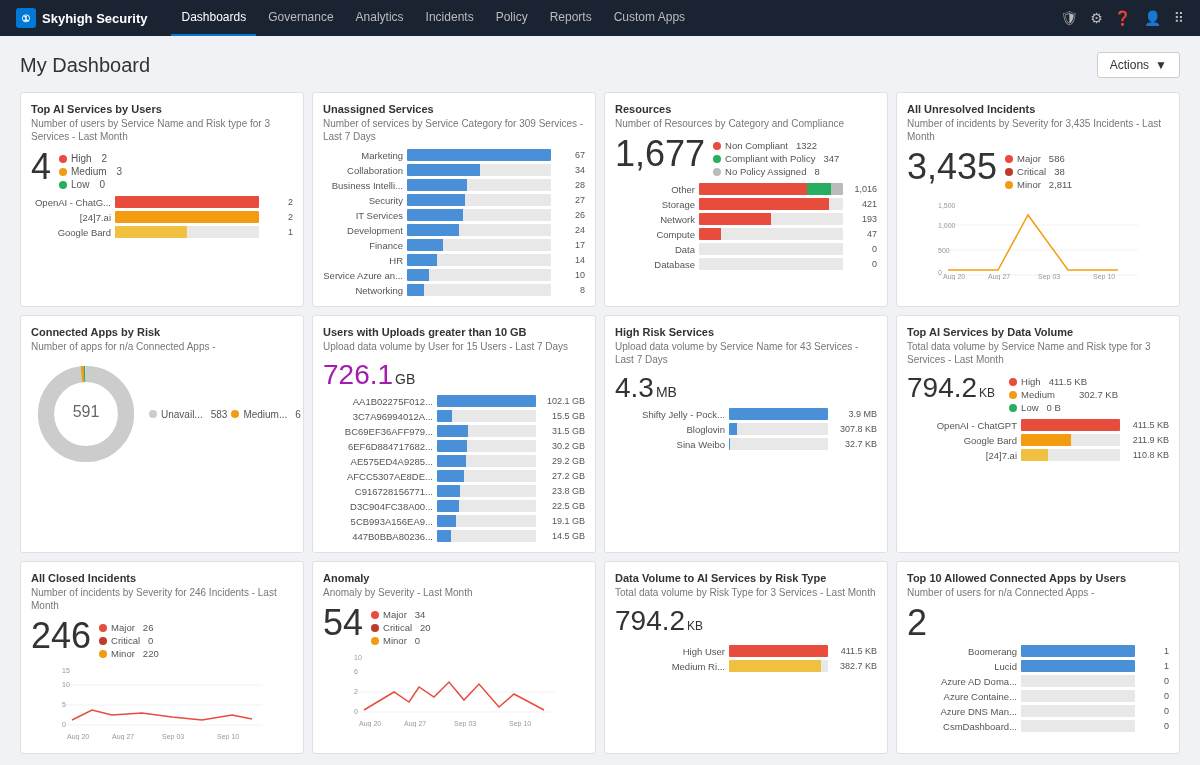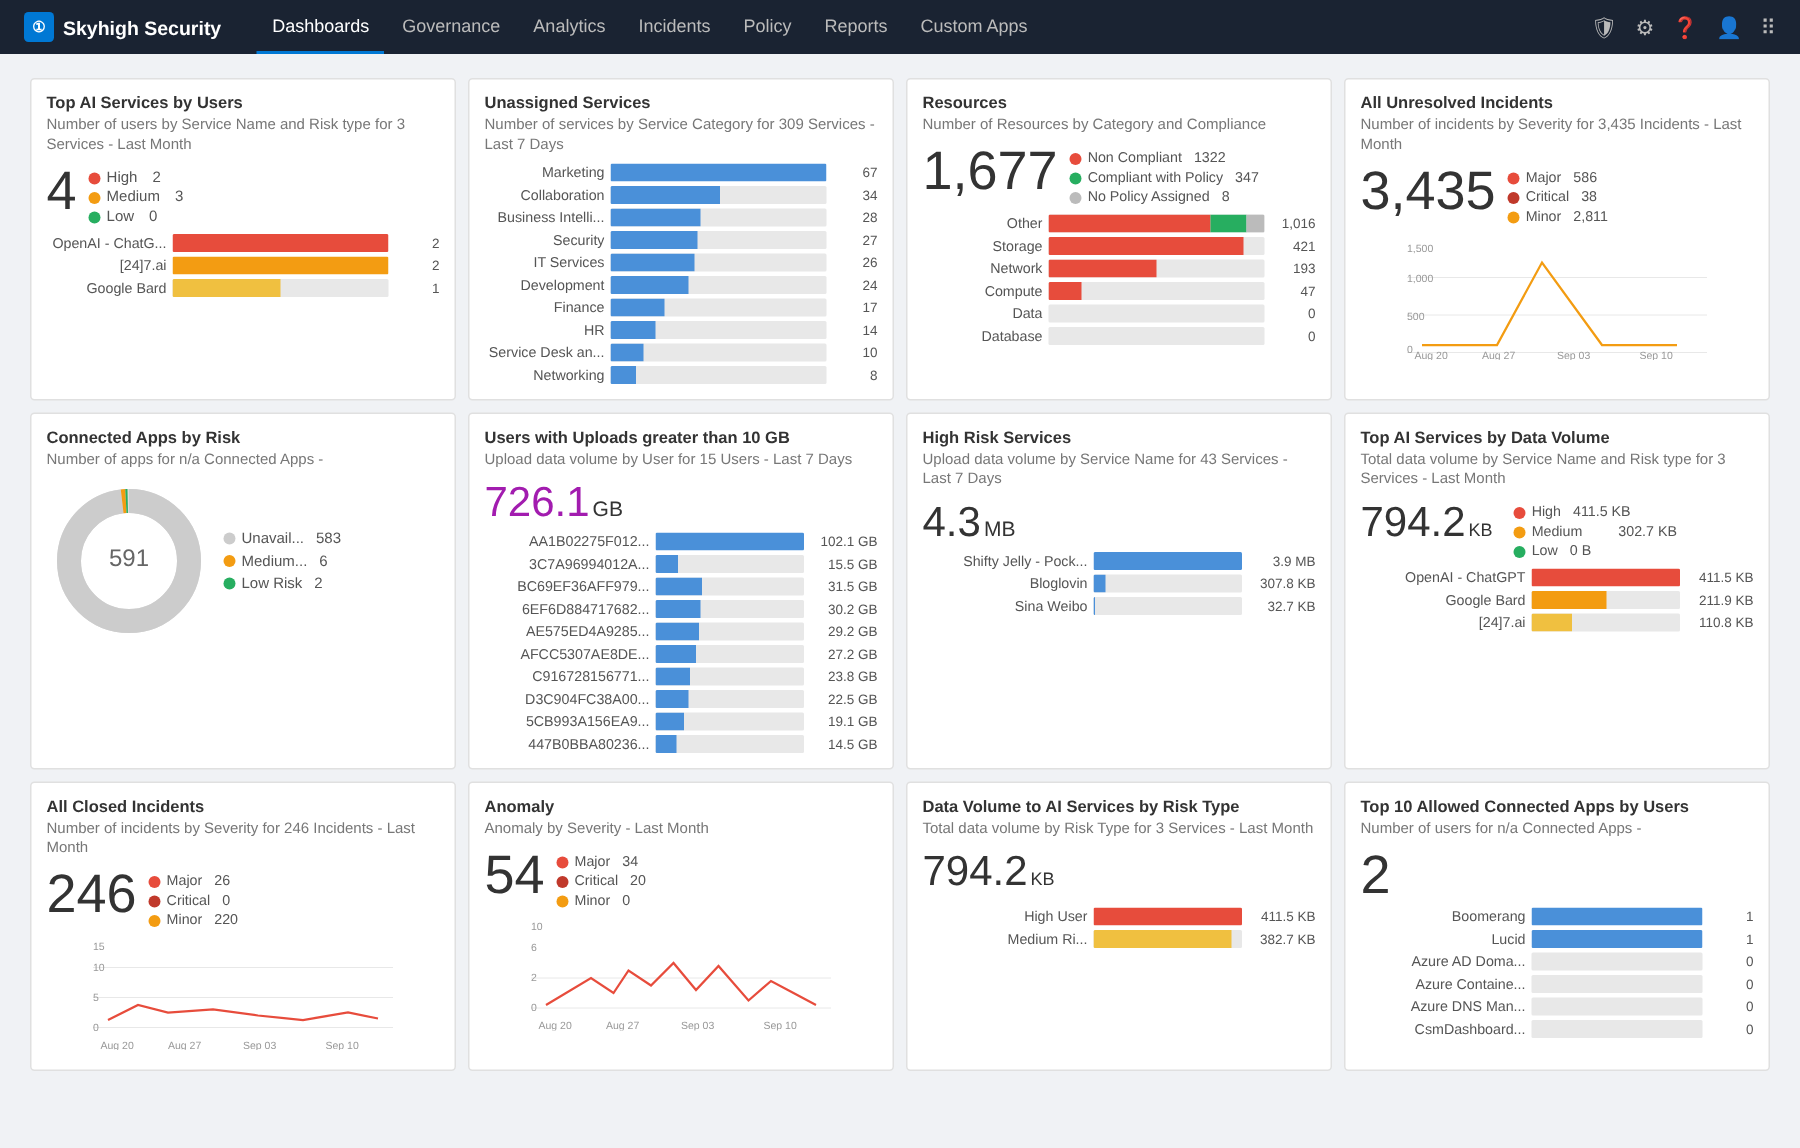--- a/index.html
+++ b/index.html
@@ -94,20 +94,27 @@
   <div class="nav-icons">
     <span class="nav-icon">🛡</span>
     <span class="nav-icon">⚙</span>
     <span class="nav-icon">❓</span>
     <span class="nav-icon">👤</span>
     <span class="nav-icon">⠿</span>
   </div>
 </nav>
 
 <div class="page">
+  <div class="page-header">
+    <h1 class="page-title">My Dashboard</h1>
+    <button class="actions-btn">
+      <span>Actions</span>
+      <span>▼</span>
+    </button>
+  </div>
 
   <div class="dashboard-grid">
 
     <div class="card">
       <div class="card-title">Top AI Services by Users</div>
       <div class="card-subtitle">Number of users by Service Name and Risk type for 3 Services - Last Month</div>
       <div class="card-header-row">
         <div class="card-big-number">4</div>
         <div style="display:flex;flex-direction:column;gap:2px;font-size:10px;color:#555;padding-top:4px;">
           <div class="legend-item"><span class="dot" style="background:#e74c3c"></span>High<span style="margin-left:6px;">2</span></div>
@@ -194,21 +201,21 @@
             <div class="hbar-val">17</div>
           </div>
         <div class="hbar-row">
             <div class="hbar-label">HR</div>
             <div class="hbar-track">
               <div class="hbar-fill" style="width:21%;background:#4a90d9;"></div>
             </div>
             <div class="hbar-val">14</div>
           </div>
         <div class="hbar-row">
-            <div class="hbar-label">Service Desk an...</div>
+            <div class="hbar-label">Service Azure an...</div>
             <div class="hbar-track">
               <div class="hbar-fill" style="width:15%;background:#4a90d9;"></div>
             </div>
             <div class="hbar-val">10</div>
           </div>
         <div class="hbar-row">
             <div class="hbar-label">Networking</div>
             <div class="hbar-track">
               <div class="hbar-fill" style="width:12%;background:#4a90d9;"></div>
             </div>
@@ -313,21 +320,21 @@
             <circle cx="55" cy="55" r="40" fill="none" stroke="#ddd" stroke-width="16"></circle>
 
             <circle cx="55" cy="55" r="40" fill="none" stroke="#ccc" stroke-width="16" stroke-dasharray="246.3 251.2" stroke-dashoffset="0" transform="rotate(-90 55 55)"></circle>
 
             <circle cx="55" cy="55" r="40" fill="none" stroke="#f39c12" stroke-width="16" stroke-dasharray="2.5 251.2" stroke-dashoffset="-246.3" transform="rotate(-90 55 55)"></circle>
 
             <circle cx="55" cy="55" r="40" fill="none" stroke="#27ae60" stroke-width="16" stroke-dasharray="1.25 251.2" stroke-dashoffset="-248.8" transform="rotate(-90 55 55)"></circle>
             <text x="55" y="58" text-anchor="middle" font-size="16" fill="#666" font-weight="400">591</text>
           </svg>
         </div>
-        <div style="display:flex;flex-direction:column;gap:4px;font-size:10px;color:#555;">
+        <div style="display:flex;flex-direction:row;gap:4px;font-size:10px;color:#555;">
           <div class="legend-item"><span class="dot" style="background:#ccc"></span>Unavail...<span style="margin-left:4px;">583</span></div>
           <div class="legend-item"><span class="dot" style="background:#f39c12"></span>Medium...<span style="margin-left:4px;">6</span></div>
           <div class="legend-item"><span class="dot" style="background:#27ae60"></span>Low Risk<span style="margin-left:4px;">2</span></div>
         </div>
       </div>
     </div>
 
     <div class="card">
       <div class="card-title">Users with Uploads greater than 10 GB</div>
       <div class="card-subtitle">Upload data volume by User for 15 Users - Last 7 Days</div>

